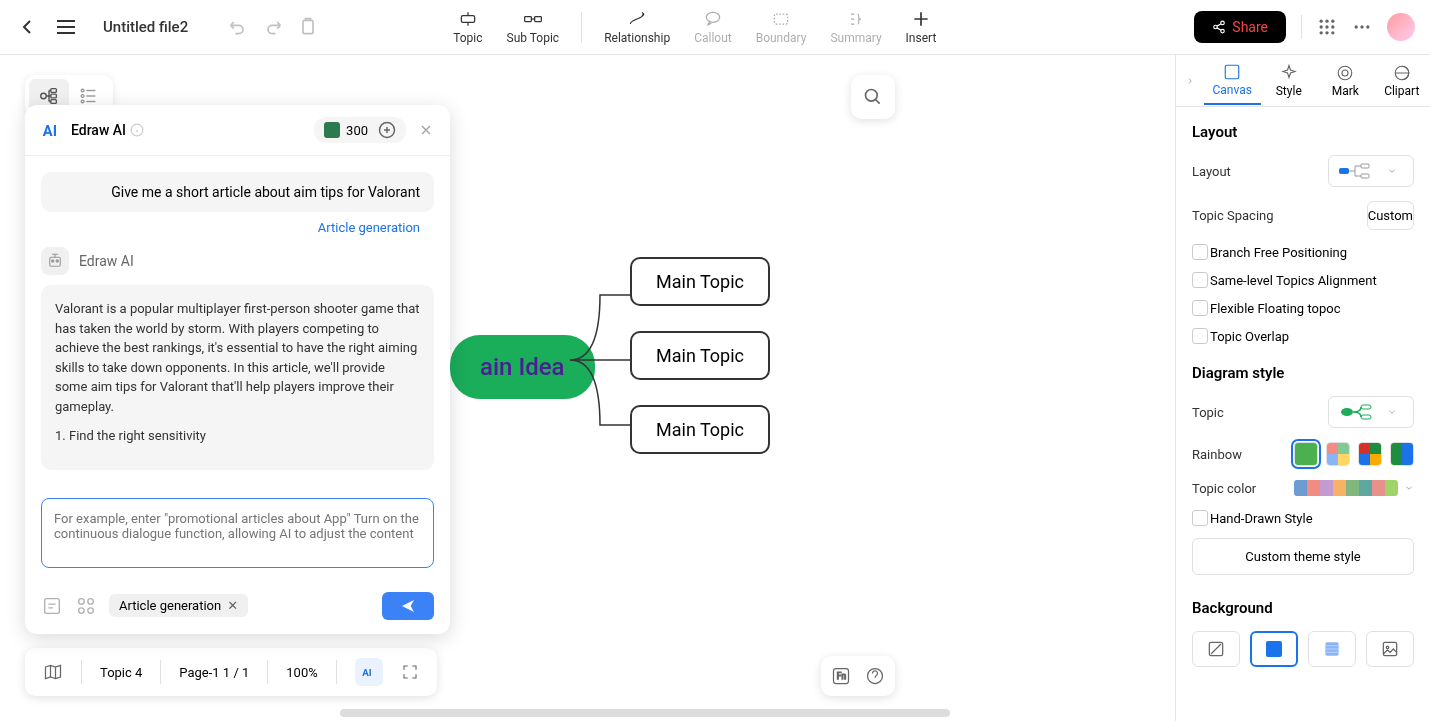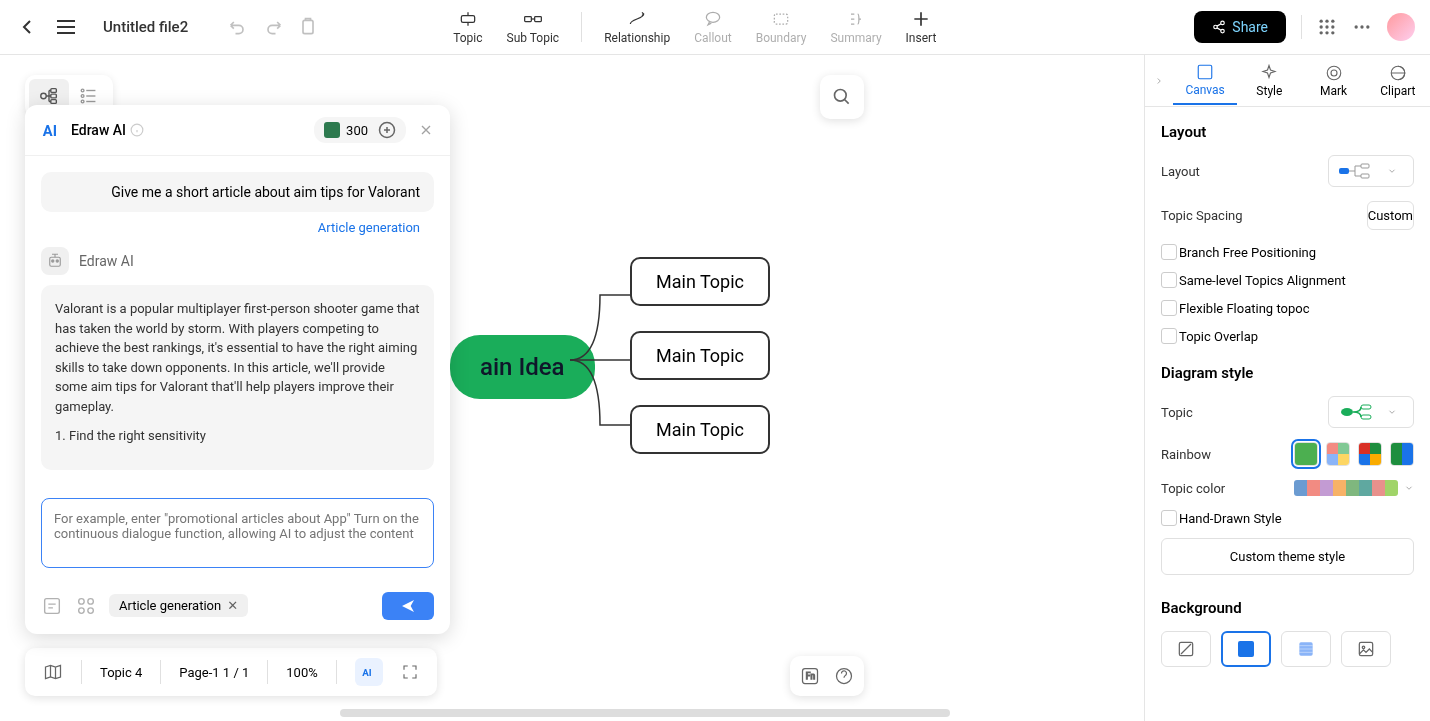--- a/index.html
+++ b/index.html
@@ -14,21 +14,21 @@
     .toolbar-history { display: flex; gap: 15px; margin-left: 25px; }
     .history-btn { width: 20px; height: 20px; opacity: 0.3; cursor: pointer; }
     
     .toolbar-center { display: flex; align-items: center; gap: 0; margin: 0 auto; }
     .toolbar-btn { display: flex; flex-direction: column; align-items: center; padding: 5px 12px; cursor: pointer; font-size: 12px; color: #333; }
     .toolbar-btn.disabled { opacity: 0.4; text-align: center; }
     .toolbar-btn .icon { width: 20px; height: 20px; margin-bottom: 2px; }
     .toolbar-sep { width: 1px; height: 30px; background: #e0e0e0; margin: 0 10px; }
     
     .toolbar-right { display: flex; align-items: center; gap: 15px; margin-left: auto; }
-    .share-btn { background: #000; color: #7dd3fc; padding: 8px 18px; border-radius: 8px; font-size: 14px; display: flex; align-items: center; gap: 6px; cursor: pointer; }
+    .share-btn { background: #000; color: #ef4444; padding: 8px 18px; border-radius: 8px; font-size: 14px; display: flex; align-items: center; gap: 6px; cursor: pointer; }
     .grid-icon, .more-icon { width: 20px; height: 20px; cursor: pointer; }
     .avatar { width: 28px; height: 28px; border-radius: 50%; background: linear-gradient(135deg, #ff9a9e, #fecfef); }
     
     
     .main-area { display: flex; height: calc(100% - 55px); }
     .canvas-area { flex: 1; position: relative; background: #fff; }
     
     
     .view-toggle { position: absolute; top: 20px; left: 25px; background: #fff; border-radius: 10px; box-shadow: 0 2px 8px rgba(0,0,0,0.1); display: flex; padding: 4px; z-index: 5; }
     .view-toggle-btn { width: 40px; height: 34px; display: flex; align-items: center; justify-content: center; border-radius: 6px; cursor: pointer; }
@@ -57,25 +57,25 @@
     .ai-input-area { padding: 12px 16px; }
     .ai-input { width: 100%; border: 1.5px solid #3b82f6; border-radius: 8px; padding: 12px; font-size: 13px; color: #999; min-height: 70px; resize: none; font-family: inherit; }
     .ai-footer { display: flex; align-items: center; padding: 8px 16px 14px; gap: 12px; }
     .ai-footer-btn { width: 22px; height: 22px; opacity: 0.5; cursor: pointer; }
     .ai-tag { background: #f0f0f0; padding: 4px 10px; border-radius: 6px; font-size: 13px; display: flex; align-items: center; gap: 6px; }
     .ai-tag-close { cursor: pointer; opacity: 0.6; }
     .ai-send { margin-left: auto; background: #3b82f6; width: 52px; height: 28px; border-radius: 6px; display: flex; align-items: center; justify-content: center; cursor: pointer; }
     
     
     .mindmap { position: absolute; left: 450px; top: 280px; }
-    .main-idea { background: #1aad5a; color: #0f172a; padding: 18px 30px; border-radius: 30px; font-size: 24px; font-weight: 500; display: inline-block; }
+    .main-idea { background: #1aad5a; color: #4c1d95; padding: 18px 30px; border-radius: 30px; font-size: 24px; font-weight: 500; display: inline-block; }
     .topic-node { position: absolute; background: #fff; border: 2px solid #333; border-radius: 10px; padding: 12px 24px; font-size: 18px; white-space: nowrap; }
     
     
-    .right-panel { width: 286px; background: #fff; border-left: 1px solid #e5e5e5; display: flex; flex-direction: column; }
+    .right-panel { width: 255px; background: #fff; border-left: 1px solid #e5e5e5; display: flex; flex-direction: column; }
     .panel-tabs { display: flex; border-bottom: 1px solid #e5e5e5; height: 52px; align-items: center; }
     .panel-expand { width: 28px; display: flex; align-items: center; justify-content: center; cursor: pointer; }
     .panel-tab { flex: 1; display: flex; flex-direction: column; align-items: center; padding: 6px 0; cursor: pointer; font-size: 12px; gap: 2px; }
     .panel-tab.active { color: #1a73e8; border-bottom: 2px solid #1a73e8; }
     .panel-tab .icon { width: 18px; height: 18px; }
     
     .panel-content { padding: 16px; overflow-y: auto; flex: 1; }
     .panel-section-title { font-size: 15px; font-weight: 600; margin-bottom: 14px; }
     .panel-row { display: flex; align-items: center; justify-content: space-between; margin-bottom: 14px; font-size: 13px; }
     .panel-label { color: #333; }

